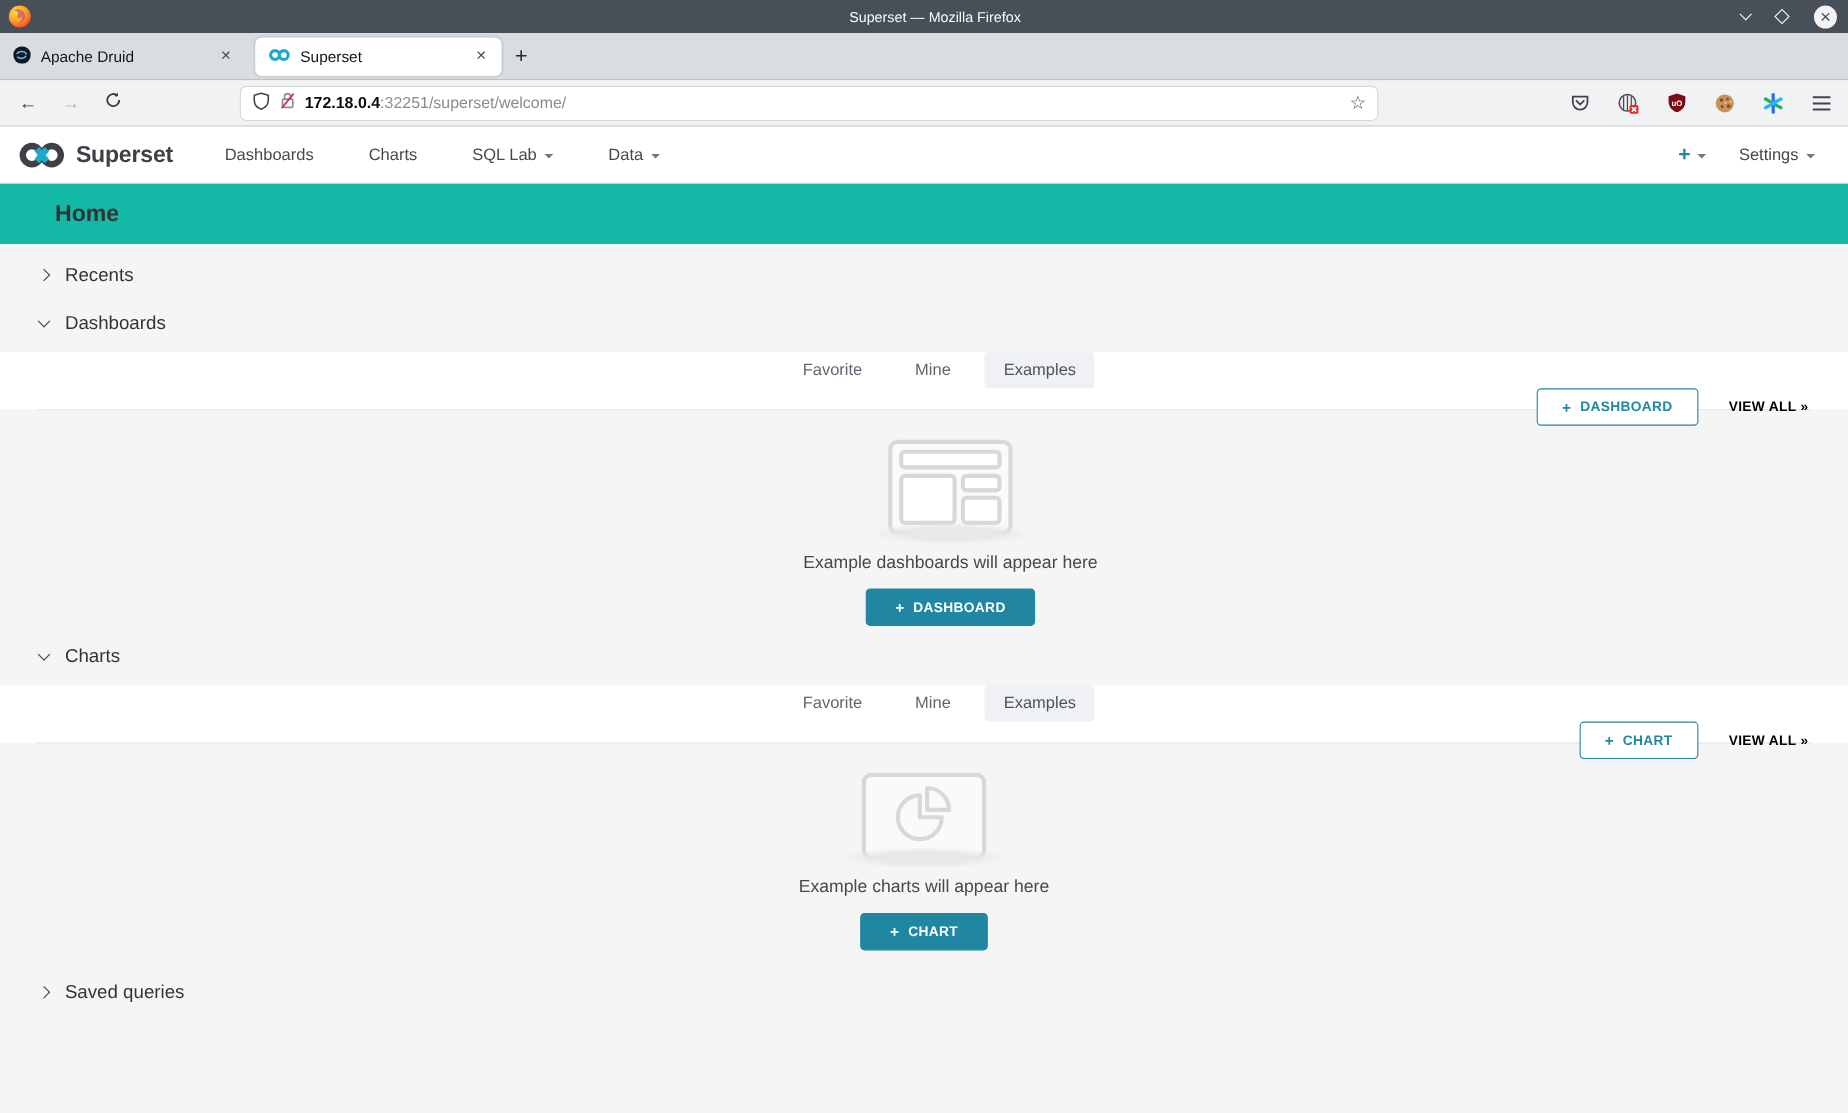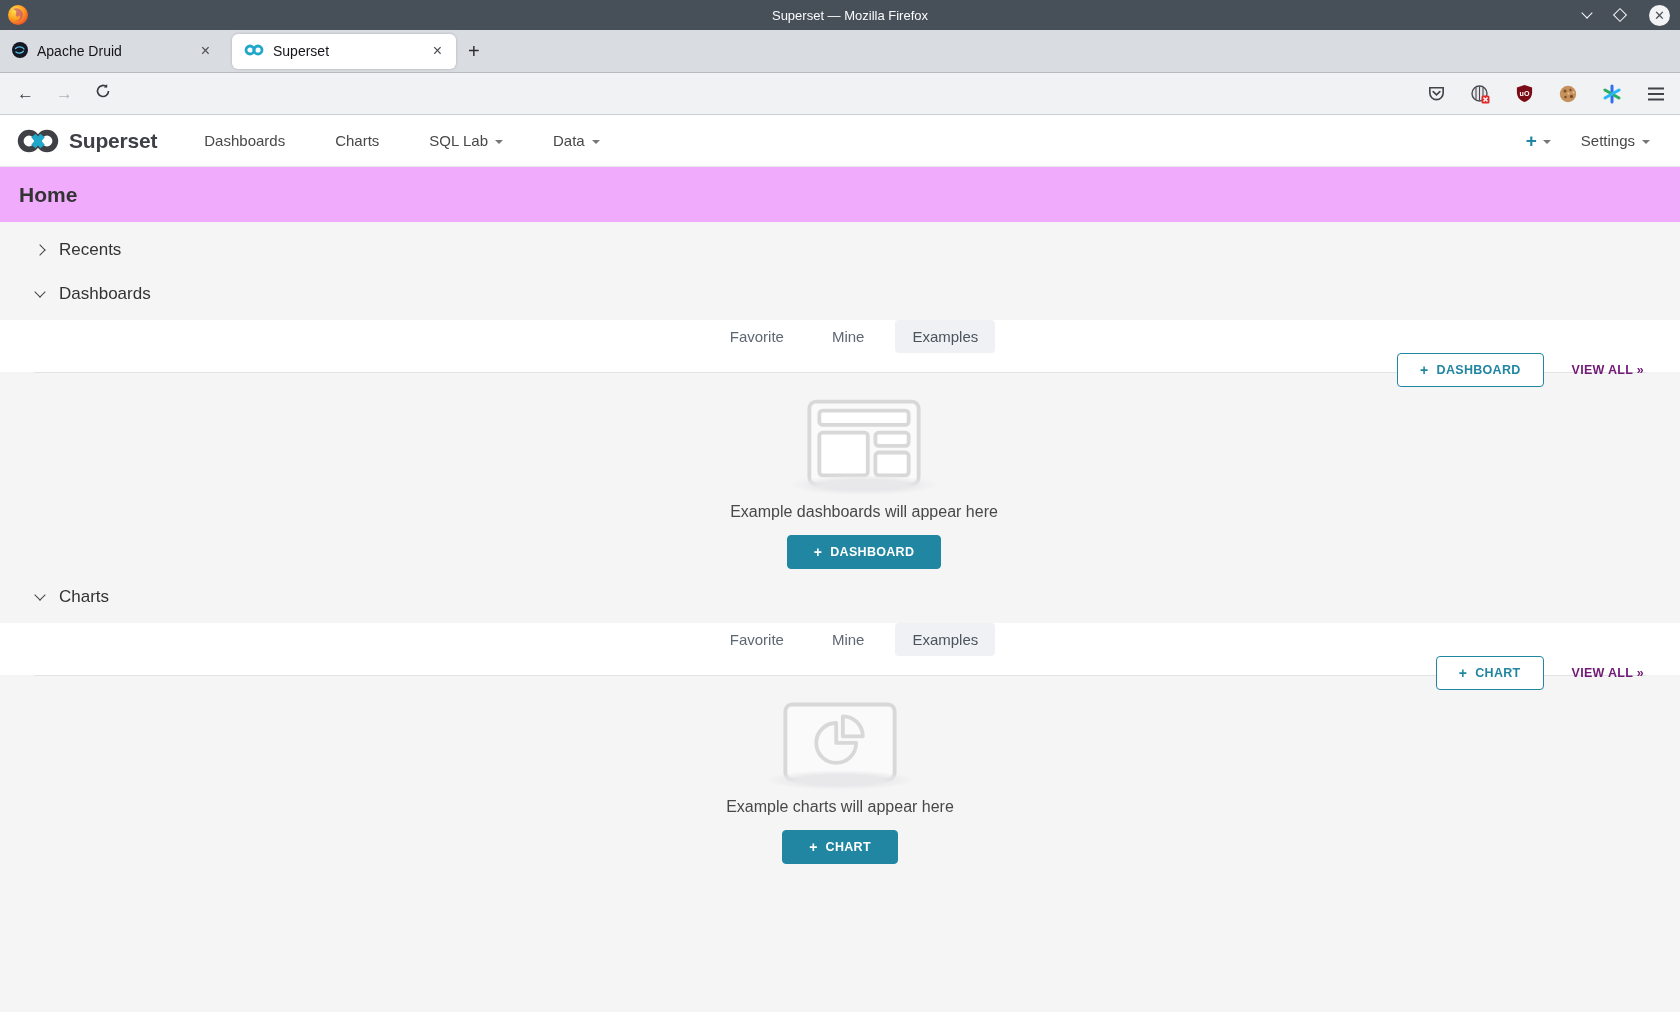--- a/index.html
+++ b/index.html
@@ -39,37 +39,37 @@
   .brand { display:flex; align-items:center; gap:9px; margin-right:26px; }
   .brand-name { font-size:21px; font-weight:700; color:#3f4046; letter-spacing:-.2px; }
   .appnav-items { display:flex; align-items:center; gap:8px; }
   .appnav-item { font-size:15px; color:#484848; padding:8px 21px; display:flex; align-items:center; gap:7px; }
   .caret { width:0; height:0; border-left:4px solid transparent; border-right:4px solid transparent; border-top:4.5px solid #777; margin-top:2px; }
   .appnav-right { margin-left:auto; display:flex; align-items:center; gap:30px; padding-right:14px; }
   .plus-menu { display:flex; align-items:center; gap:6px; font-size:19px; font-weight:700; color:#2086a1; }
   .settings-menu { display:flex; align-items:center; gap:7px; font-size:15px; color:#484848; }
 
   
-  .home-band { height:55px; background:#f0abfc; display:flex; align-items:center; padding:0 19px;text-align:right; }
+  .home-band { height:55px; background:#14b8a6; display:flex; align-items:center; padding:0 50px;text-align:right; }
   .home-title { font-size:21px; font-weight:700; color:#333; }
   .content { background:#f5f5f6; height:735px; padding-top:6px; }
   .section-row { height:44px; display:flex; align-items:center; gap:15px; padding:0 36px; cursor:pointer; }
   .section-row .chev { color:#444; }
   .section-label { font-size:17px; color:#333; }
 
   .submenu { background:#ffffff; height:52px; margin-top:4px; display:flex; align-items:center; padding:0 36px 0 64px;flex-direction:column; }
   .subtabs { display:flex; align-items:center; gap:14px; }
   .subtab { font-size:15px; color:#5f6772; padding:8px 17px; border-radius:4px; }
   .subtab.active { background:#f0f1f4; color:#4b545e; }
   .sub-right { margin-left:auto; display:flex; align-items:center; gap:28px; }
   .btn { display:inline-flex; align-items:center; justify-content:center; gap:8px; border-radius:4px; font-size:12.5px; font-weight:700; letter-spacing:.3px; padding:9px 22px; cursor:pointer; }
   .btn .plus { font-size:14px; font-weight:700; line-height:1; }
   .btn.outline { background:#ffffff; border:1px solid #2086a1; color:#2086a1; }
   .btn.fill { background:#2086a1; border:1px solid #2086a1; color:#ffffff; padding:9px 26px; }
-  .view-all { font-size:12.5px; font-weight:700; color:#701a75; letter-spacing:.3px;text-align:right; }
+  .view-all { font-size:12.5px; font-weight:700; color:#000000; letter-spacing:.3px;text-align:right; }
   .divider { height:1px; background:#e3e3e6; margin:0 34px; }
 
   .empty-wrap { display:flex; flex-direction:column; align-items:center; padding-top:26px; }
   .empty-shadow { width:150px; height:20px; margin-top:-12px; background:radial-gradient(closest-side,#e8e8ea 55%,rgba(232,232,234,0)); border-radius:50%; }
   .empty-text { font-size:16px; color:#484848; margin-top:8px; }
   .empty-wrap .btn { margin-top:14px; }
   .empty-wrap.dash { padding-bottom:6px;margin-left:48px; }
   .empty-wrap.chart { padding-bottom:8px; }
 </style>
 </head>
@@ -126,20 +126,36 @@
 <div class="toolbar">
   <span class="nav-btn" style="margin-left:6px;">←</span>
   <span class="nav-btn disabled">→</span>
   <span class="nav-btn">
     <svg width="16" height="16" viewBox="0 0 16 16">
         <path d="M13.5 8a5.5 5.5 0 1 1-1.7-4" fill="none" stroke="#3a3a40" stroke-width="1.7"></path>
         <path d="M12.2 1v3.4H8.8z" fill="#3a3a40"></path>
       </svg>
   </span>
 
+  <div class="urlbar">
+    <span>
+      <svg width="17" height="18" viewBox="0 0 20 20">
+          <path d="M10 1.5l7.5 2.2v5.1c0 5.3-3.8 8.6-7.5 9.7-3.7-1.1-7.5-4.4-7.5-9.7V3.7z" fill="none" stroke="#43434a" stroke-width="1.7"></path>
+        </svg>
+    </span>
+    <span>
+      <svg width="15" height="17" viewBox="0 0 16 18">
+        <rect x="3" y="7.5" width="10" height="8" rx="1.4" fill="none" stroke="#8a8a93" stroke-width="1.6"></rect>
+        <path d="M5 7.5V5.2a3 3 0 0 1 6 0v2.3" fill="none" stroke="#8a8a93" stroke-width="1.6"></path>
+        <path d="M2.2 16.2L13.8 2.2" stroke="#e22850" stroke-width="1.7"></path>
+      </svg>
+    </span>
+    <span class="url-text"><b>172.18.0.4</b><span>:32251/superset/welcome/</span></span>
+    <span style="font-size:17px;color:#55555e;">☆</span>
+  </div>
 
   <div class="tb-icons">
     <span>
       <svg width="19" height="19" viewBox="0 0 20 20">
           <path d="M3 4h14v5.5a7 7 0 0 1-14 0z" fill="none" stroke="#43434a" stroke-width="1.7"></path>
           <path d="M6.5 8l3.5 3.5L13.5 8" fill="none" stroke="#43434a" stroke-width="1.7" stroke-linecap="round"></path>
         </svg>
     </span>
     <span>
       <svg width="20" height="20" viewBox="0 0 20 20">
@@ -292,14 +308,18 @@
       <path d="M63 36 L63 15 A21 21 0 0 1 84 36 Z" fill="none" stroke="#d8d8d8" stroke-width="4" stroke-linejoin="round"></path>
     </svg>
     <div class="empty-shadow"></div>
     <div class="empty-text">Example charts will appear here</div>
     <span class="btn fill">
         <span class="plus">+</span>
         <span>CHART</span>
       </span>
   </div>
 
+  <div class="section-row" style="margin-top:8px;">
+    <span class="chev right"></span>
+    <span class="section-label">Saved queries</span>
+  </div>
 
 </div>
 
 </body></html>

